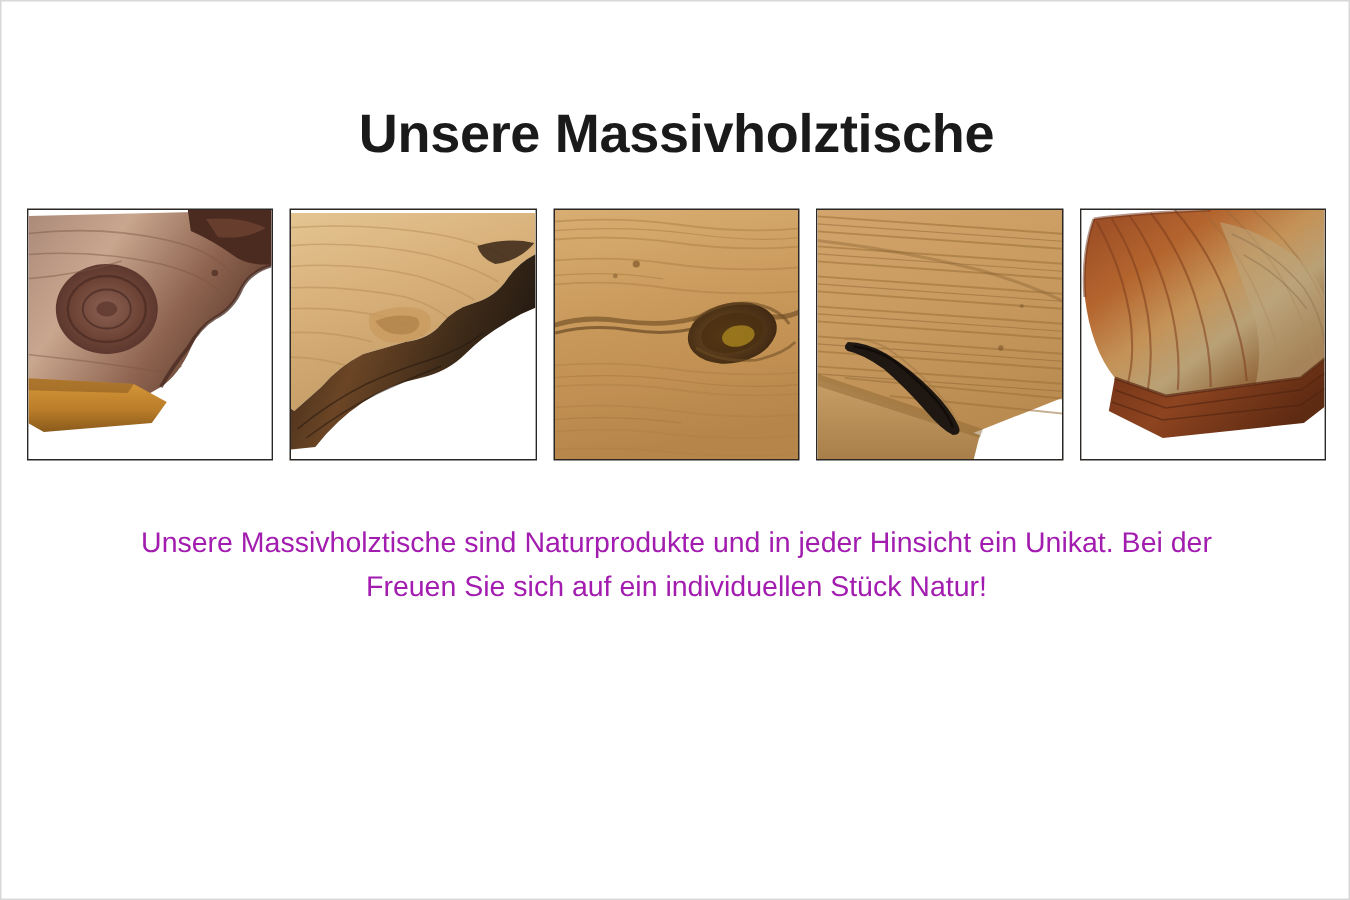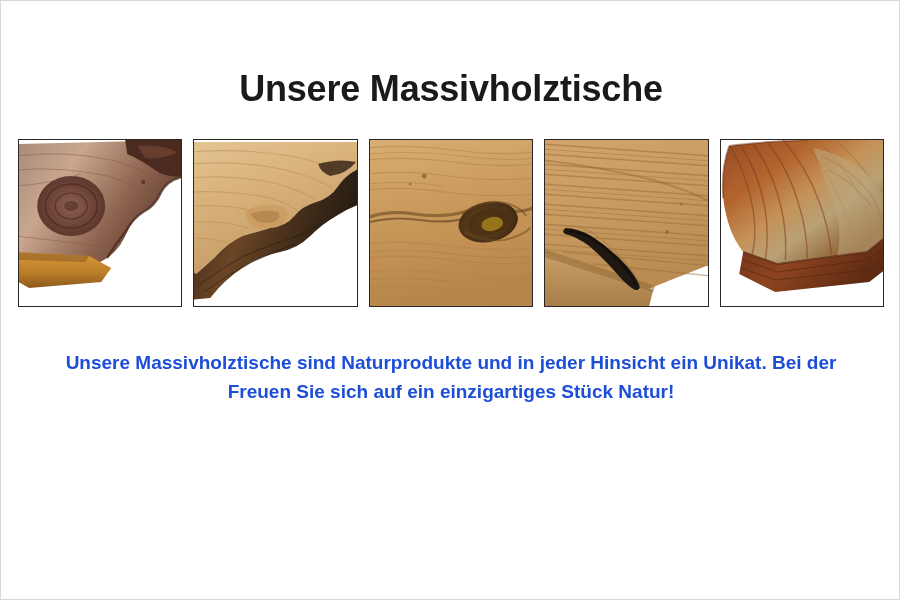--- a/index.html
+++ b/index.html
@@ -68,23 +68,23 @@
   }
 
   
   .body-copy {
     position: absolute;
     top: 347px;
     left: 30px;
     width: 840px;
     text-align: center;
     font-size: 19px;
-    font-weight: bold;
+    font-weight: normal;
     line-height: 29px;
-    color: #1d4ed8;
+    color: #a21caf;
   }
   .body-copy .line {
     display: block;
     white-space: nowrap;
   }
 </style>
 </head>
 <body>
 
 <div class="page">
@@ -325,16 +325,16 @@
           <path d="M12,6 Q40,2 90,0" fill="none" stroke="#6e3016" stroke-width="2" opacity="0.5"></path>
           <path d="M6,58 Q4,28 12,6" fill="none" stroke="#6e3016" stroke-width="2" opacity="0.5"></path>
         </svg>
       </div>
     </div>
 
   </div>
 
   <div class="body-copy">
     <span class="line">Unsere Massivholztische sind Naturprodukte und in jeder Hinsicht ein Unikat. Bei der</span>
-    <span class="line">Freuen Sie sich auf ein einzigartiges Stück Natur!</span>
+    <span class="line">Freuen Sie sich auf ein individuellen Stück Natur!</span>
   </div>
 
 </div>
 
 </body></html>

